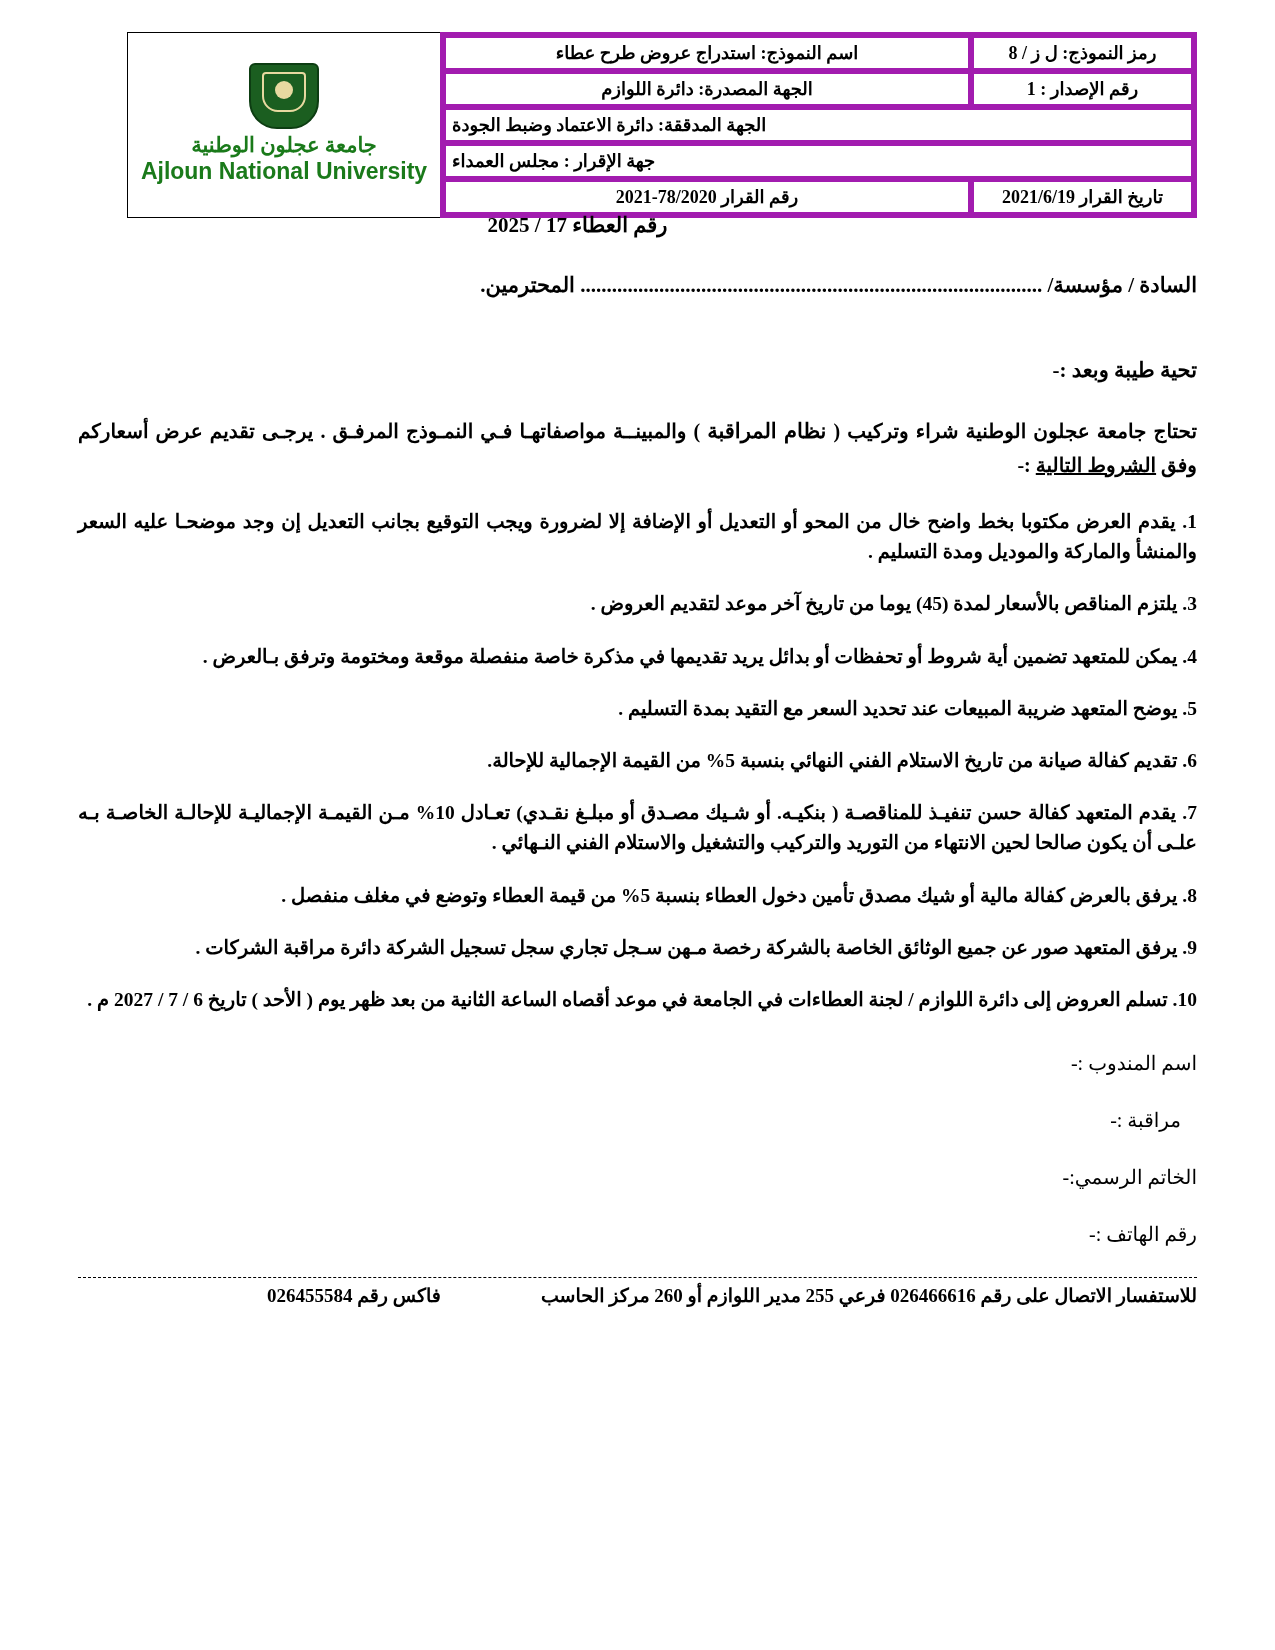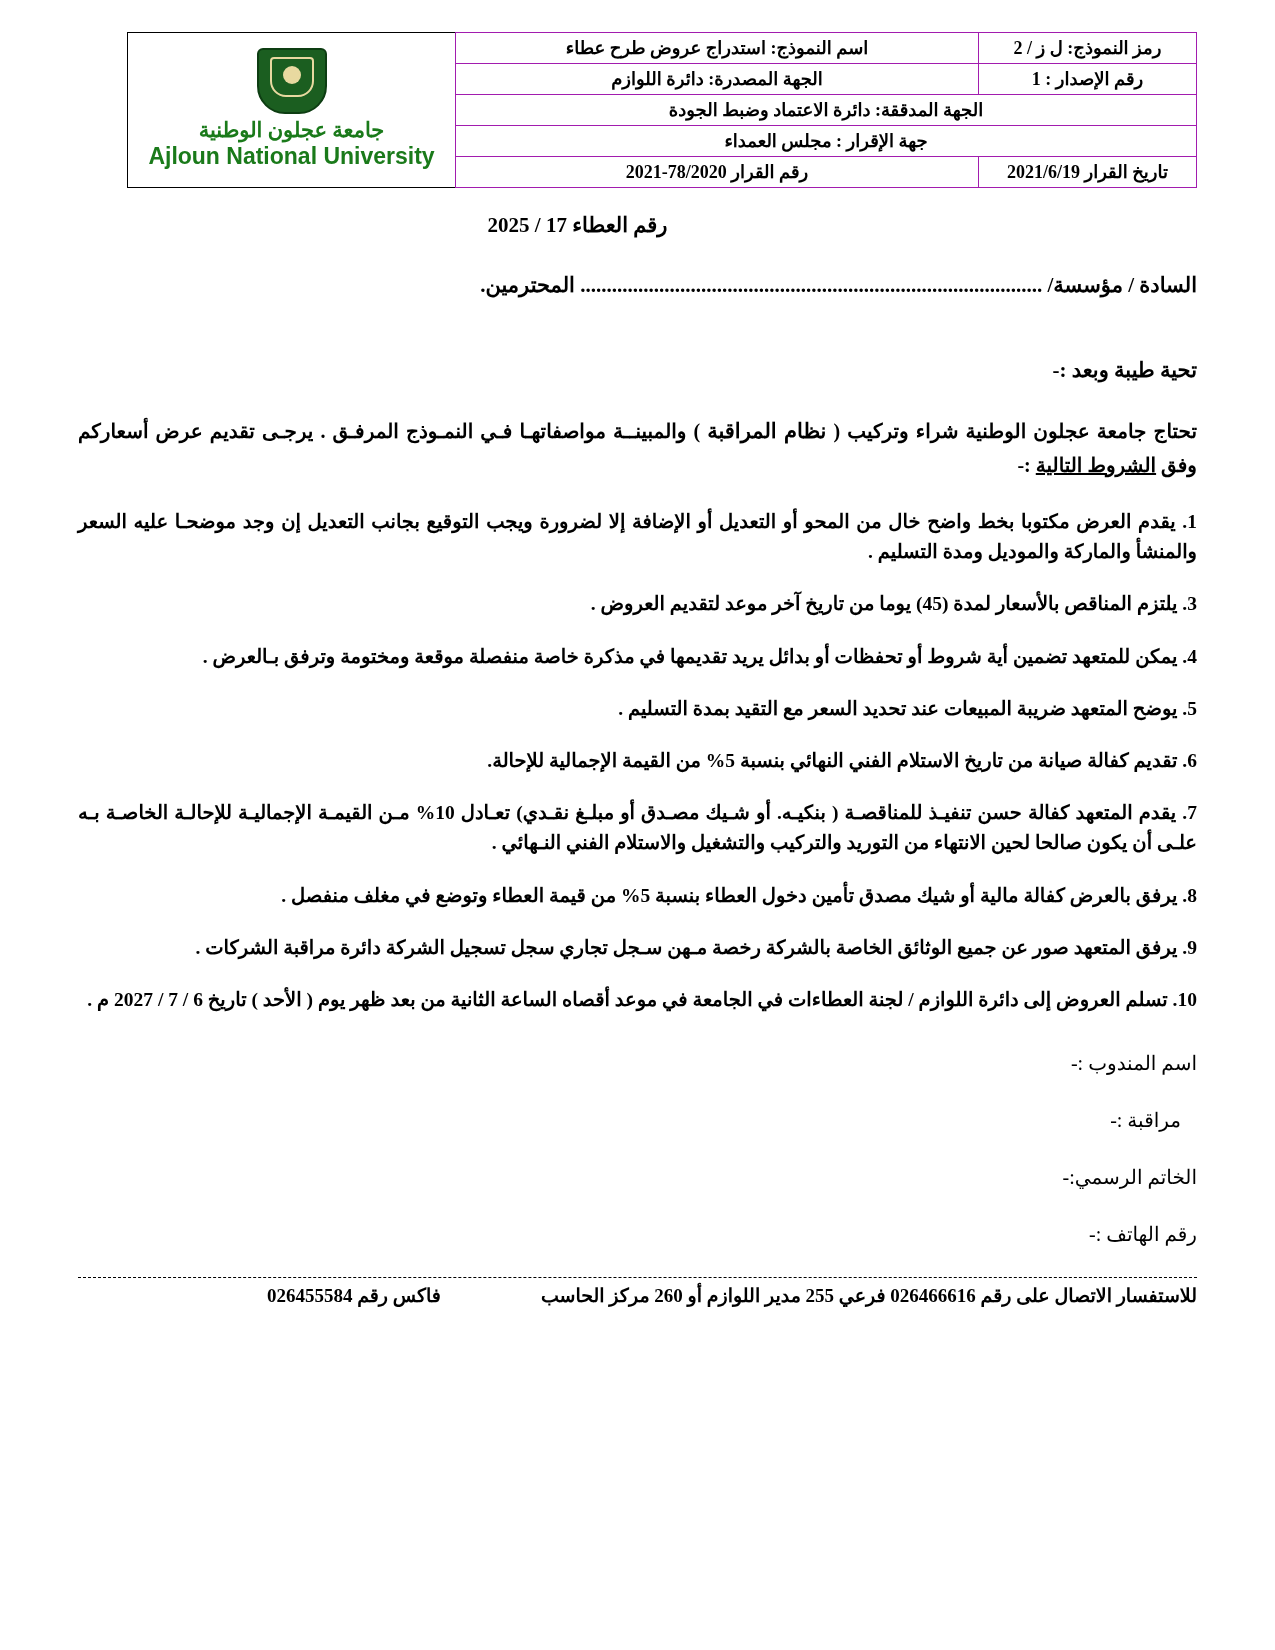--- a/index.html
+++ b/index.html
@@ -31,32 +31,32 @@
     display: flex;
     flex-direction: row;
     direction: rtl;
   }
   .header-table {
     border-collapse: collapse;
     width: 715px;
     table-layout: fixed;
   }
   .header-table td {
-    border: 1px solid #a21caf;
+    border: 6px solid #a21caf;
     padding: 2px 6px;
     font-size: 18px;
     font-weight: bold;
     text-align: center;
     vertical-align: middle;
     height: 26px;
     line-height: 1.25;
     white-space: nowrap;
   }
   .header-table td.wide {
-    text-align: center;
+    text-align: left;
   }
   .logo-cell {
     width: 345px;
     border: 1px solid #000;
     border-right: none;
     display: flex;
     flex-direction: column;
     align-items: center;
     justify-content: center;
     padding: 4px 0 6px 0;
@@ -192,21 +192,21 @@
 </head>
 <body>
 
 <div class="page">
 
   <div class="header-wrap">
 
     <table class="header-table">
       <tbody>
           <tr>
-        <td style="width:205px">رمز النموذج: ل ز / 2</td>
+        <td style="width:205px">رمز النموذج: ل ز / 8</td>
         <td style="width:510px">اسم النموذج:  استدراج عروض طرح عطاء</td>
       </tr>
       <tr>
         <td>رقم الإصدار :  1</td>
         <td>الجهة المصدرة: دائرة اللوازم</td>
       </tr>
       <tr>
         <td colspan="2" class="wide">الجهة المدققة: دائرة الاعتماد وضبط الجودة</td>
       </tr>
       <tr>

